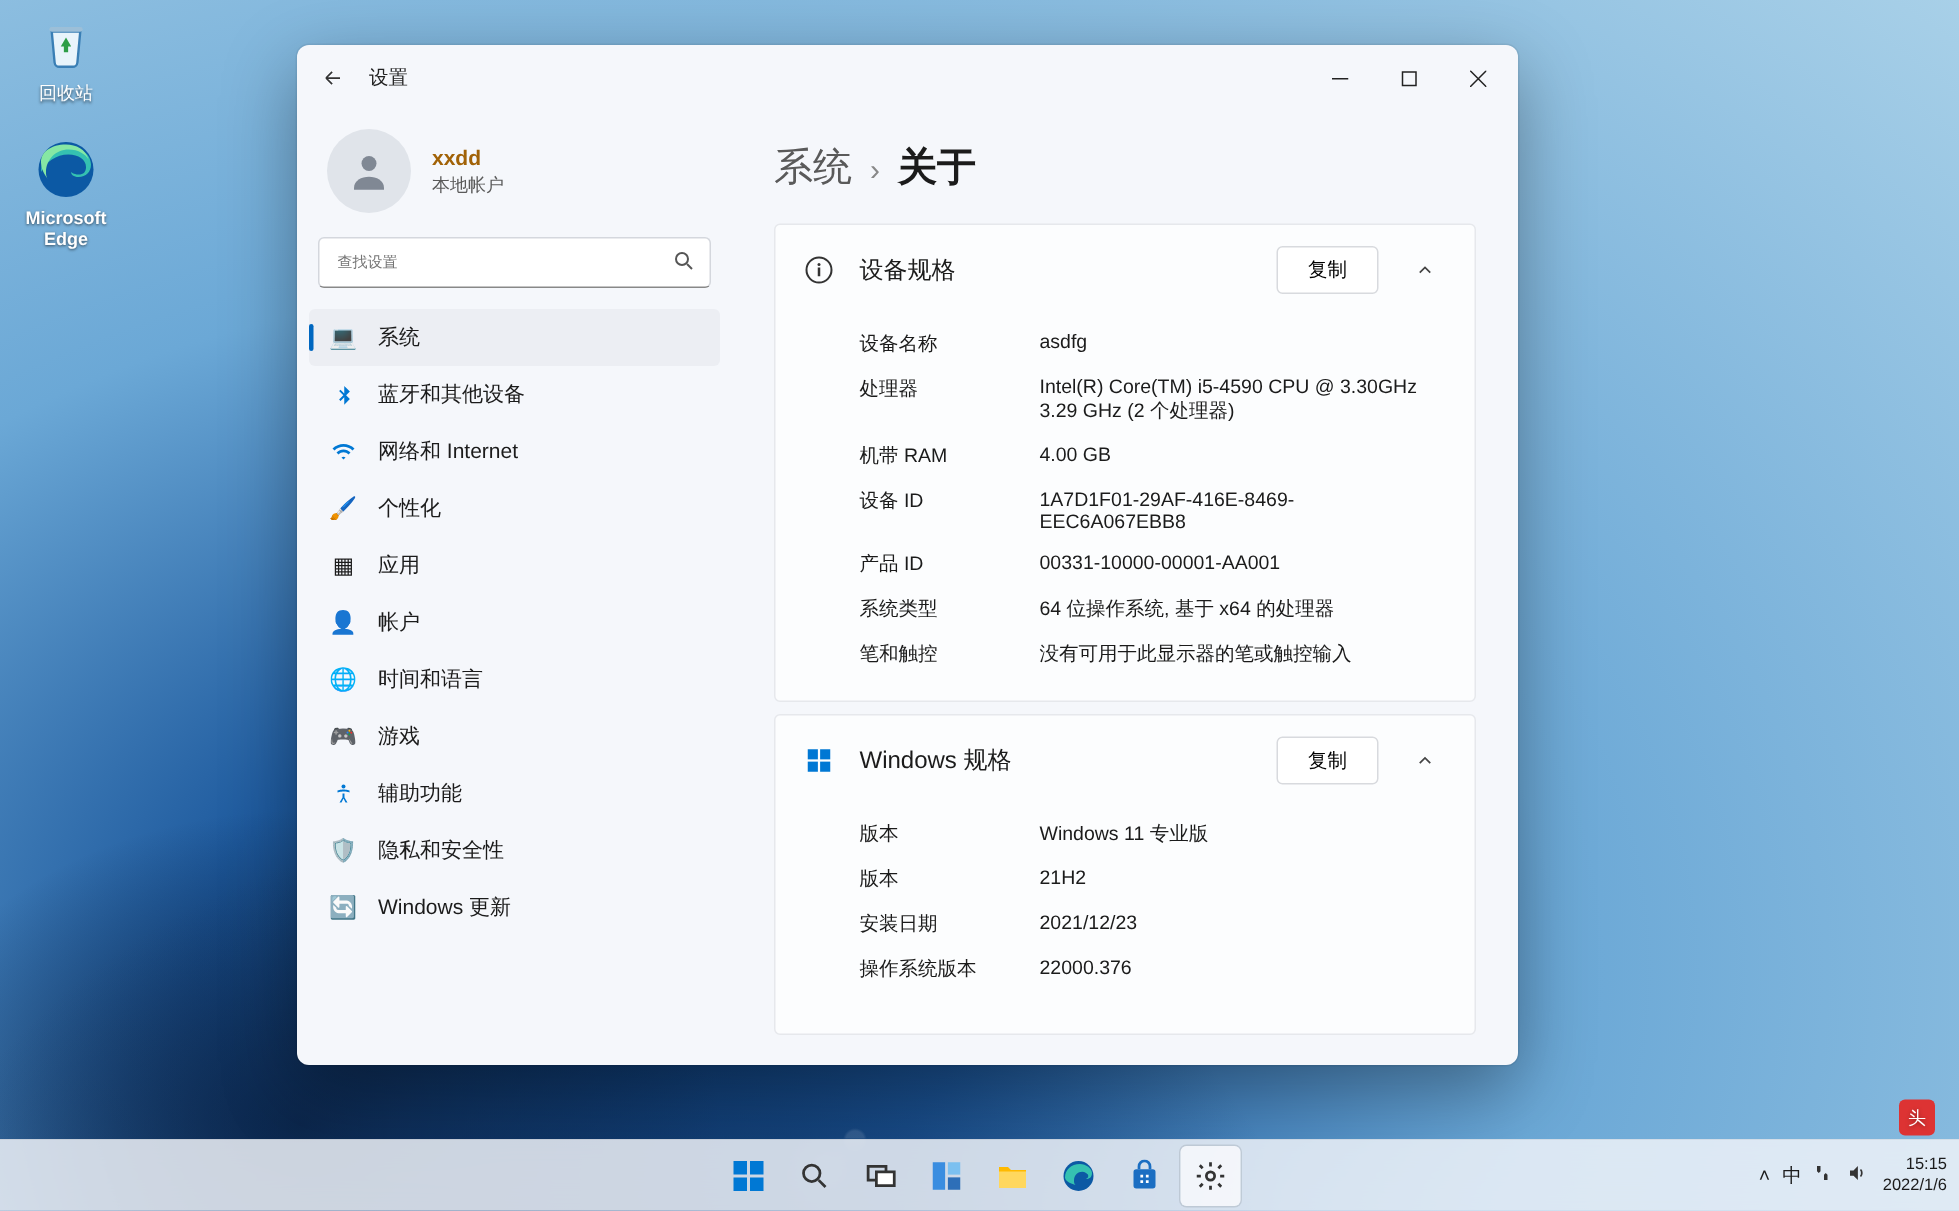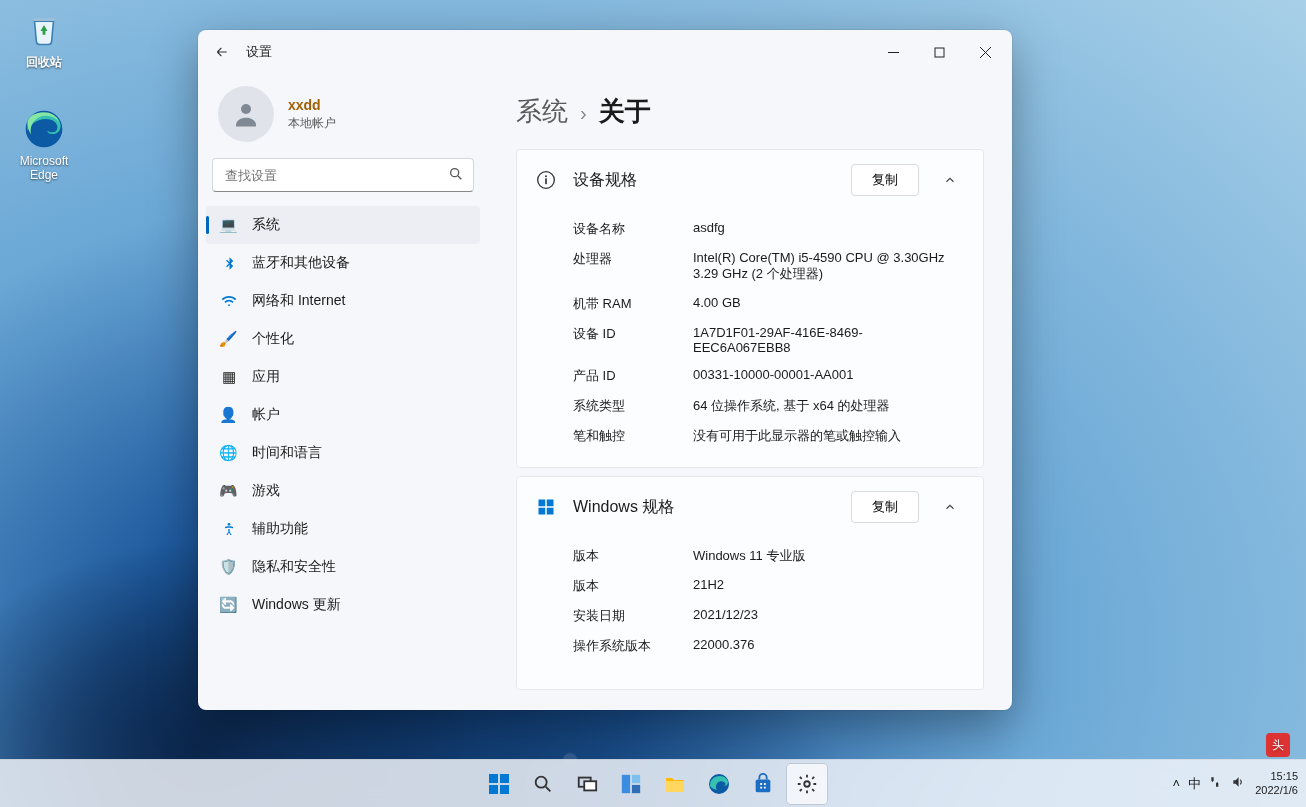--- a/index.html
+++ b/index.html
@@ -12,22 +12,22 @@
   position: absolute; inset: 0;
   background:
     radial-gradient(circle at 550px 780px, rgba(255,255,255,0.15) 0 8px, transparent 10px),
     radial-gradient(circle at 570px 760px, rgba(255,255,255,0.12) 0 6px, transparent 8px),
     radial-gradient(ellipse 800px 600px at 400px 900px, #0d2f5c 0%, transparent 60%),
     radial-gradient(ellipse 400px 300px at 200px 750px, #0a2040 0%, transparent 70%);
 }
 
 .desktop-icon { position: absolute; width: 76px; text-align: center; color: #fff; font-size: 12px; text-shadow: 0 1px 2px rgba(0,0,0,.6); cursor: pointer; }
 .desktop-icon .ico { width: 42px; height: 42px; margin: 0 auto 4px; display: flex; align-items: center; justify-content: center; }
-.recycle-bin { top: 8px; left: 6px; font-weight: bold; }
-.edge-icon   { top: 108px; left: 6px; }
+.recycle-bin { top: 8px; left: 6px; }
+.edge-icon   { top: 92px; left: 6px; font-weight: bold; }
 
 .window {
   position: absolute; left: 198px; top: 30px; width: 814px; height: 680px;
   background: #f5f7fb; border-radius: 8px;
   box-shadow: 0 16px 48px rgba(0,0,0,.35), 0 0 0 1px rgba(0,0,0,.06);
   display: flex; flex-direction: column; overflow: hidden;
 }
 .titlebar { height: 44px; display: flex; align-items: center; padding: 0 4px; }
 .tb-back { width: 40px; height: 40px; display: flex; align-items: center; justify-content: center; color: #333; cursor: pointer; }
 .tb-title { font-size: 13px; color: #222; margin-left: 4px; }
@@ -35,21 +35,21 @@
 .tb-btn { width: 46px; height: 40px; display: flex; align-items: center; justify-content: center; color: #222; cursor: pointer; }
 .win-body { flex: 1; display: flex; overflow: hidden; }
 
 .sidebar { width: 290px; padding: 4px 0; display: flex; flex-direction: column; }
 .user-row { display: flex; align-items: center; padding: 8px 20px 16px; gap: 14px; }
 .avatar { width: 56px; height: 56px; border-radius: 50%; background: #e0e4ea; display: flex; align-items: center; justify-content: center; color: #666; }
 .user-meta .uname { font-size: 14px; font-weight: 600; color: #a16207; }
 .user-meta .utype { font-size: 12px; color: #5a5a5a; margin-top: 2px; }
 .search-wrap { padding: 0 14px 14px; }
 .search { position: relative; }
-.search input { width: 100%; height: 34px; border: 1px solid #d4d7dd; border-bottom-color: #888; border-radius: 4px; padding: 0 34px 0 12px; font-size: 13px; background: #fff; }
+.search input { width: 100%; height: 34px; border: 1px solid #d4d7dd; border-bottom-color: #888; border-radius: 4px; padding: 0 34px 0 12px; font-size: 10px; background: #fff; }
 .search .sicon { position: absolute; right: 10px; top: 8px; color: #555; }
 .nav { padding: 0 8px; overflow-y: auto; }
 .nav-item { height: 38px; display: flex; align-items: center; gap: 14px; padding: 0 14px; border-radius: 4px; font-size: 14px; color: #1b1b1b; cursor: pointer; }
 .nav-item .ni-icon { width: 18px; height: 18px; display: flex; align-items: center; justify-content: center; font-size: 15px; }
 .nav-item.active { background: #eceef3; position: relative; }
 .nav-item.active::before { content: ""; position: absolute; left: 0; top: 10px; bottom: 10px; width: 3px; background: #0067c0; border-radius: 2px; }
 
 .main { flex: 1; padding: 8px 28px 20px; overflow-y: auto; }
 .crumbs { display: flex; align-items: baseline; gap: 12px; margin: 12px 0 20px; color: #1b1b1b; }
 .crumbs .parent { font-size: 26px; color: #5a5a5a; cursor: pointer; }

